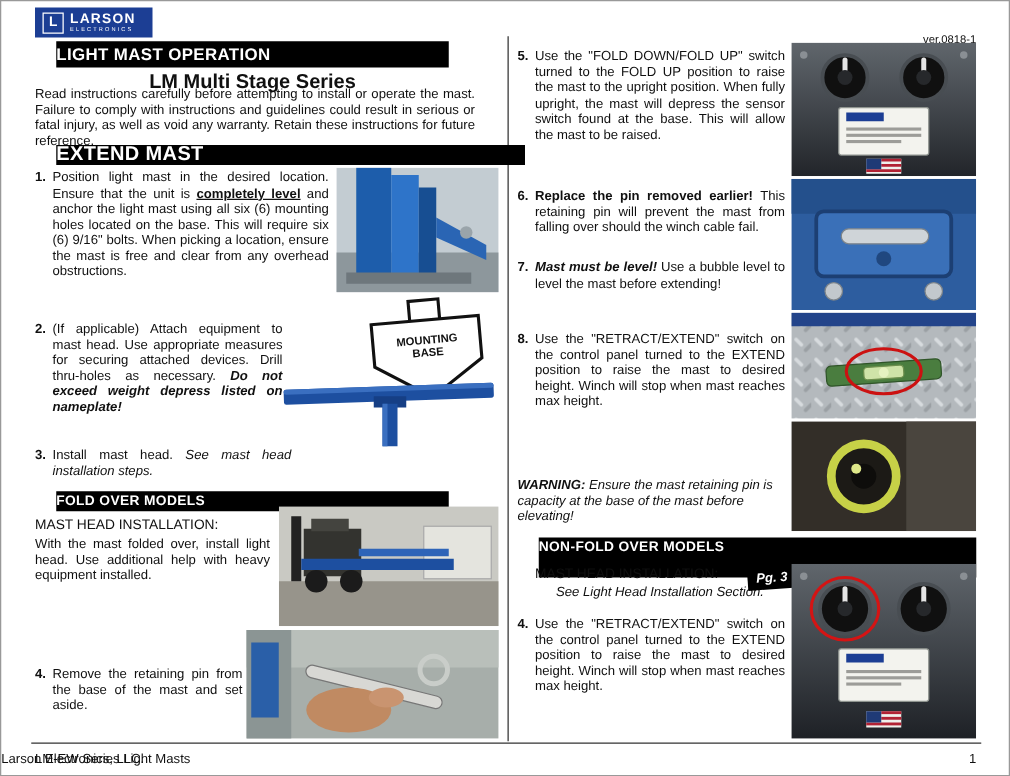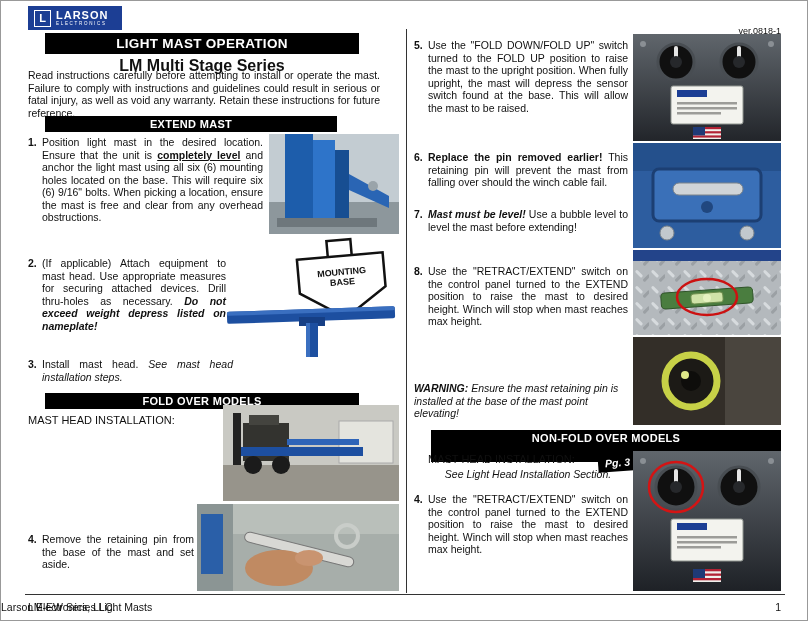--- a/index.html
+++ b/index.html
@@ -1,19 +1,19 @@
 <!DOCTYPE html>
 <html><head>
 <meta charset="utf-8">
 <style>
   html,body{margin:0;padding:0;background:#d9d9d9}
   .page{position:relative;width:808px;height:621px;background:#fff;border:1px solid #999;
         font-family:"Liberation Sans",sans-serif;color:#101010;overflow:hidden;box-sizing:border-box}
   .abs{position:absolute;box-sizing:border-box}
-  .banner{background:#000;color:#fff;font-weight:700;text-align:center;letter-spacing:.3px}
+  .banner{background:#000;color:#fff;font-weight:700;letter-spacing:.3px}
   .rt-b{font-weight:700}.rt-i{font-style:italic}.rt-u{text-decoration:underline}
   .step{display:flex;font-size:10.5px;line-height:12.5px}
   .step .num{font-weight:700;flex:none;width:14px}
   .step .body{flex:1;text-align:justify}
   .para{font-size:10.5px;line-height:12.5px;text-align:justify}
   .heading{font-size:11px;font-weight:400}
   .bold{font-weight:700}
   .italic{font-style:italic}
   .photo{overflow:hidden}
   .photo svg{display:block;width:100%;height:100%}
@@ -40,21 +40,21 @@
       <div class="logo-sub">ELECTRONICS</div>
     </div>
   </div>
   <div class="abs" style="left:690px;top:25px;width:90px;text-align:right;font-size:9px">ver.0818-1</div>
 
   <div class="abs" style="left:405px;top:28px;height:564px;border-left:1px solid #333"></div>
 
   <div class="abs banner" style="left:44px;top:32px;width:314px;height:21px;font-size:13.5px;line-height:21px">LIGHT MAST OPERATION</div>
   <div class="abs" style="left:44px;top:56px;width:314px;text-align:center;font-weight:700;font-size:16px">LM Multi Stage Series</div>
   <div class="abs para" style="left:27px;top:68px;width:352px">Read instructions carefully before attempting to install or operate the mast. Failure to comply with instructions and guidelines could result in serious or fatal injury, as well as void any warranty. Retain these instructions for future reference.</div>
-  <div class="abs banner" style="left:44px;top:115px;width:292px;height:16px;font-size:11px;line-height:16px">EXTEND MAST</div>
+  <div class="abs banner" style="left:44px;top:115px;width:375px;height:16px;font-size:16px;line-height:16px">EXTEND MAST</div>
 
   <div class="abs step" style="left:27px;top:135px;width:235px">
     <span class="num">1.</span>
     <div class="body"><span>Position light mast in the desired location. Ensure that the unit is </span><span class="rt-b rt-u">completely level</span><span> and anchor the light mast using all six (6) mounting holes located on the base. This will require six (6) 9/16" bolts. When picking a location, ensure the mast is free and clear from any overhead obstructions.</span></div>
   </div>
 
   <div class="abs photo" style="left:268px;top:133px;width:130px;height:100px">
     <svg viewBox="0 0 130 100" preserveAspectRatio="none">
       <rect width="130" height="100" fill="#c3ccd2"></rect>
       <rect y="68" width="130" height="32" fill="#8d979c"></rect>
@@ -98,20 +98,21 @@
   </div>
 
   <div class="abs step" style="left:27px;top:357px;width:205px">
     <span class="num">3.</span>
     <div class="body"><span>Install mast head. </span><span class="rt-i">See mast head installation steps.</span></div>
   </div>
 
   <div class="abs banner" style="left:44px;top:392px;width:314px;height:16px;font-size:11px;line-height:16px">FOLD OVER MODELS</div>
 
   <div class="abs heading" style="left:27px;top:413px;width:200px">MAST HEAD INSTALLATION:</div>
+  <div class="abs para" style="left:27px;top:428px;width:188px">With the mast folded over, install light head. Use additional help with heavy equipment installed.</div>
 
   <div class="abs photo" style="left:222px;top:404px;width:176px;height:96px">
     <svg viewBox="0 0 176 96" preserveAspectRatio="none">
       <rect width="176" height="96" fill="#c9c9c3"></rect>
       <rect y="60" width="176" height="36" fill="#97948b"></rect>
       <rect x="116" y="16" width="54" height="42" fill="#e4e4de" stroke="#aaa"></rect>
       <rect x="10" y="8" width="8" height="52" fill="#222"></rect>
       <rect x="20" y="18" width="46" height="38" fill="#33332f"></rect>
       <rect x="26" y="10" width="30" height="10" fill="#44443f"></rect>
       <circle cx="30" cy="60" r="9" fill="#1b1b1b"></circle>
@@ -228,21 +229,21 @@
   <div class="abs photo" style="left:632px;top:336px;width:148px;height:88px">
     <svg viewBox="0 0 148 88" preserveAspectRatio="none">
       <rect width="148" height="88" fill="#332e28"></rect>
       <rect x="92" width="56" height="88" fill="#4a453e"></rect>
       <circle cx="58" cy="44" r="26" fill="#1c1a16" stroke="#c7d147" stroke-width="7"></circle>
       <circle cx="58" cy="44" r="10" fill="#0e0d0b"></circle>
       <circle cx="52" cy="38" r="4" fill="#dfe88a"></circle>
     </svg>
   </div>
 
-  <div class="abs para" style="left:413px;top:381px;width:214px;text-align:left"><span class="rt-b rt-i">WARNING:</span><span class="rt-i"> Ensure the mast retaining pin is installed at the base of the mast point elevating!</span></div>
+  <div class="abs para" style="left:413px;top:381px;width:214px;text-align:left"><span class="rt-b rt-i">WARNING:</span><span class="rt-i"> Ensure the mast retaining pin is capacity at the base of the mast before elevating!</span></div>
 
   <div class="abs banner" style="left:430px;top:429px;width:350px;height:32px;font-size:11px;line-height:16px">NON-FOLD OVER MODELS</div>
 
   <div class="abs heading" style="left:427px;top:452px;width:200px">MAST HEAD INSTALLATION:</div>
   <div class="abs para italic" style="left:427px;top:467px;width:200px;text-align:center">See Light Head Installation Section.</div>
 
   <div class="abs pg3" style="left:597px;top:451px">
     <span class="pg3-text">Pg. 3</span>
     <span class="pg3-arrow"></span>
   </div>

